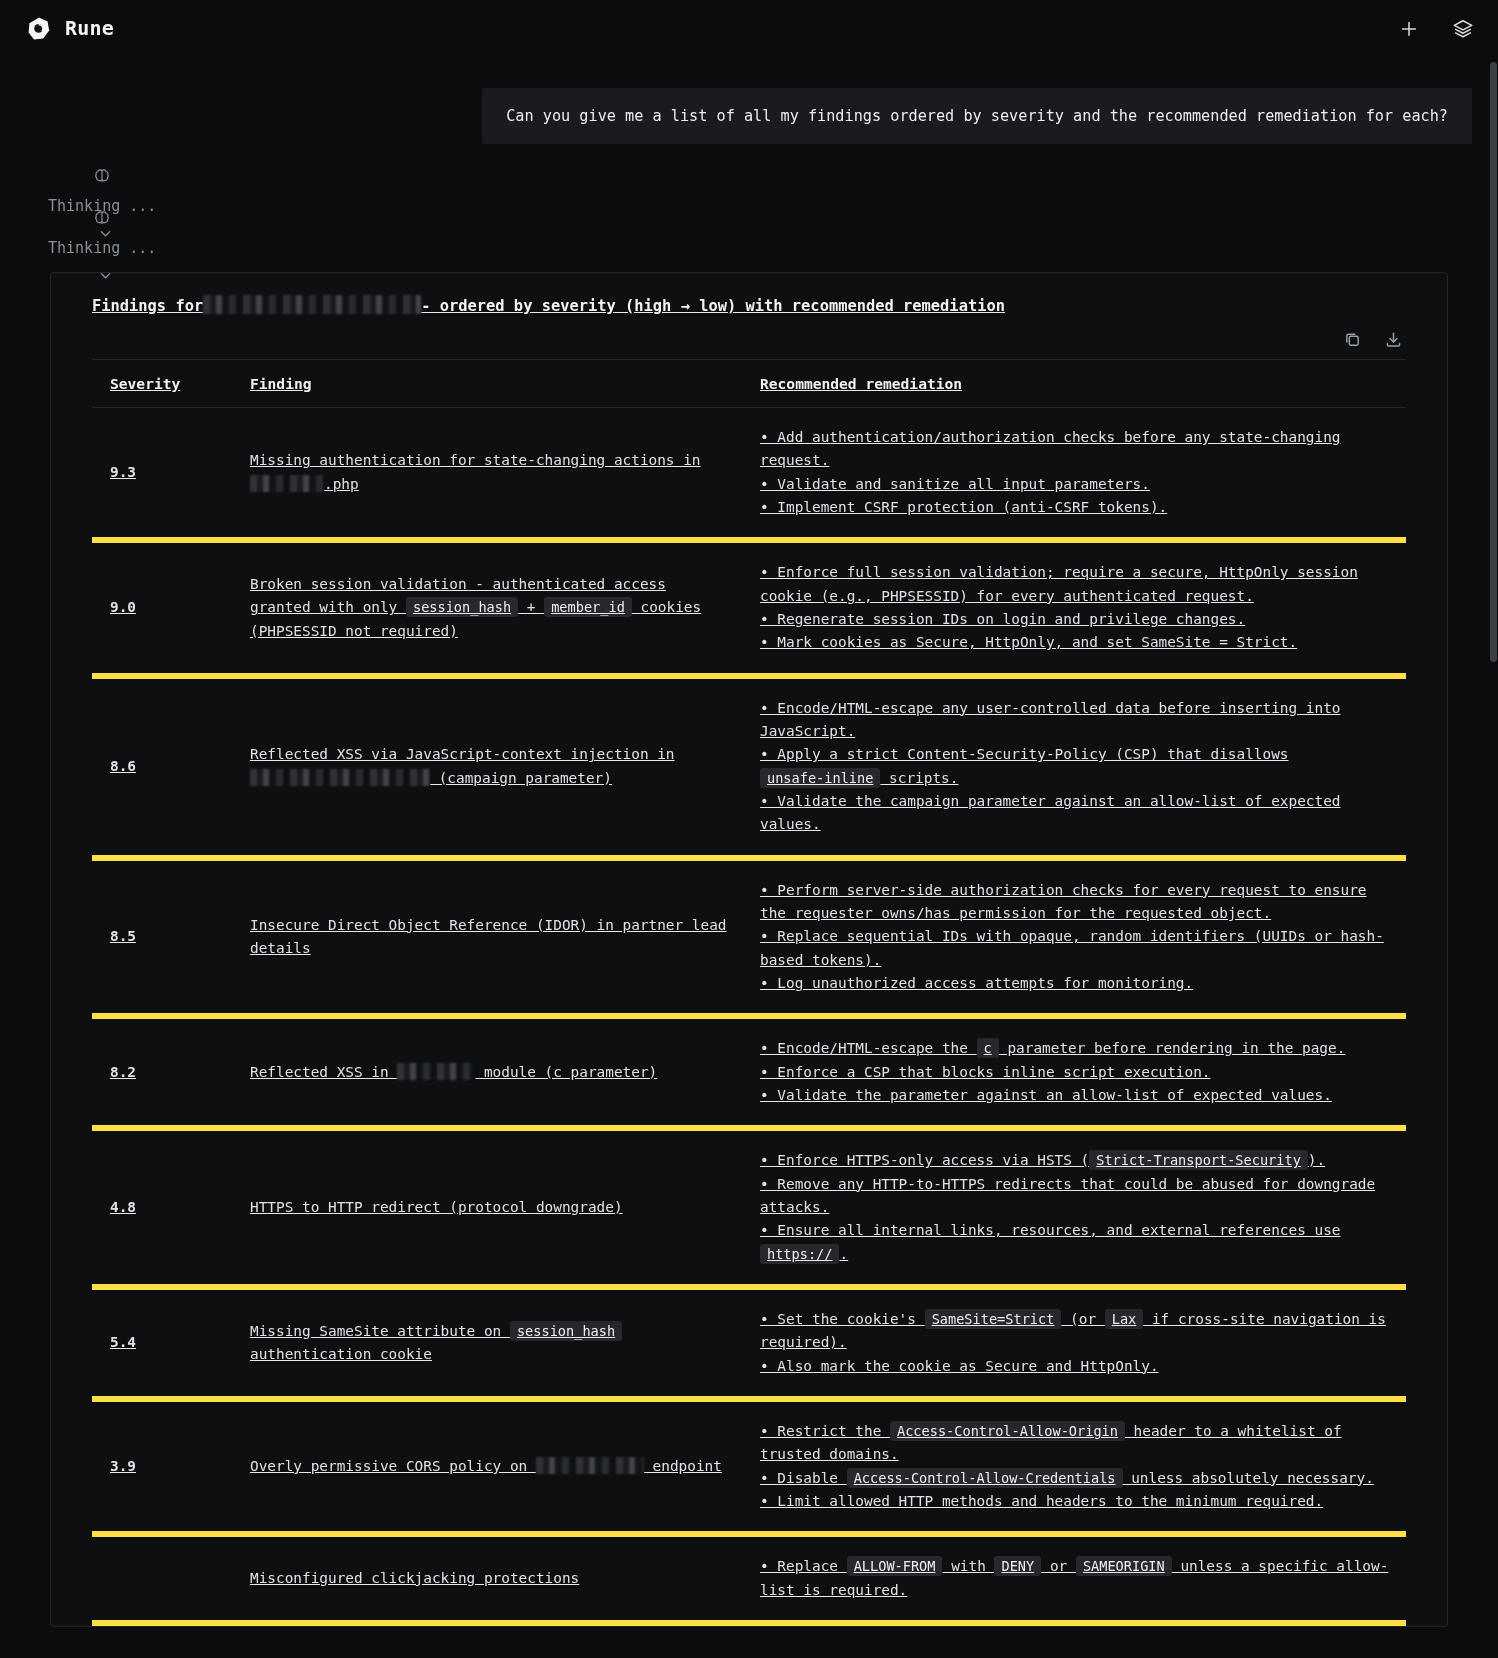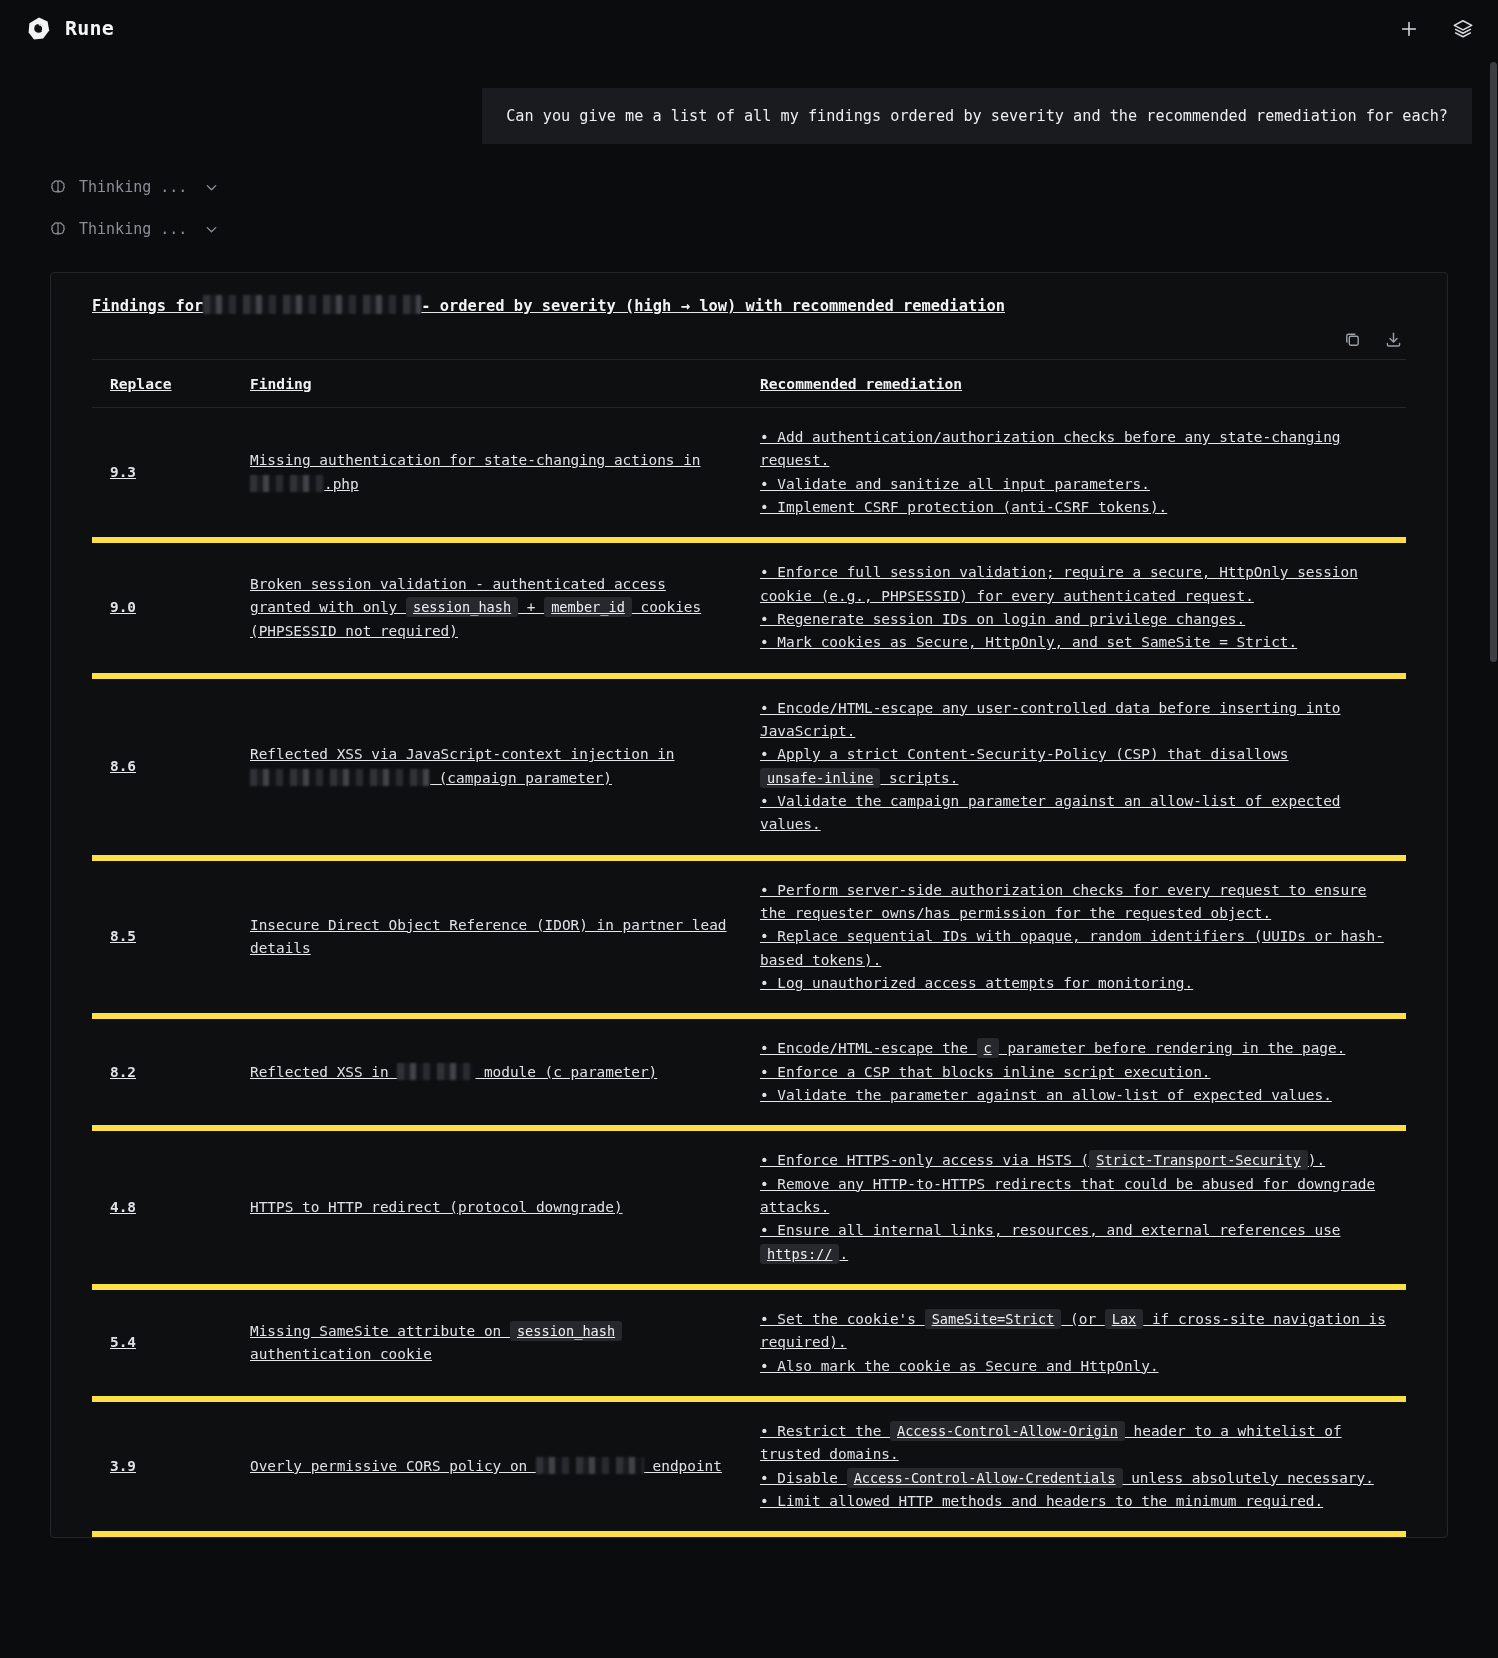--- a/index.html
+++ b/index.html
@@ -54,20 +54,21 @@
     max-width: 1160px;
   }
 
   .thinking-list { margin-top: 22px; padding-left: 22px; }
   .thinking-row {
     display: flex; align-items: center; gap: 11px;
     height: 42px;
     color: #8b9097;
     cursor: pointer;
     width: max-content;
+    flex-direction: column;
   }
   .thinking-label { font-size: 15px; color: #8b9097; }
   .brain-icon { width: 20px; height: 20px; color: #8b9097; display: block; }
   .chev { width: 15px; height: 15px; color: #8b9097; display: block; margin-left: 6px; }
 
   
   .findings-card {
     margin: 22px 24px 0 24px;
     border: 1px solid #232529;
     border-radius: 4px;
@@ -264,21 +265,21 @@
 
     <div class="table-wrap">
       <table class="findings">
         <colgroup>
           <col class="c-sev">
             <col class="c-find">
             <col class="c-rem">
         </colgroup>
         <thead>
           <tr>
-            <th>Replace</th>
+            <th>Severity</th>
             <th>Finding</th>
             <th>Recommended remediation</th>
           </tr>
         </thead>
         <tbody id="findings-body">
             <tr>
               <td class="sev">9.3</td>
               <td class="find">Missing authentication for state-changing actions in <span class="redact r-php"></span>.php</td>
               <td class="rem">
                 <div class="rem-line">• Add authentication/authorization checks before any state-changing request.</div>
@@ -341,20 +342,27 @@
             </tr>
             <tr>
               <td class="sev">3.9</td>
               <td class="find">Overly permissive CORS policy on <span class="redact r-cors"></span> endpoint</td>
               <td class="rem">
                 <div class="rem-line">• Restrict the <code class="chip">Access-Control-Allow-Origin</code> header to a whitelist of trusted domains.</div>
                 <div class="rem-line">• Disable <code class="chip">Access-Control-Allow-Credentials</code> unless absolutely necessary.</div>
                 <div class="rem-line">• Limit allowed HTTP methods and headers to the minimum required.</div>
               </td>
             </tr>
+            <tr>
+              <td class="sev"></td>
+              <td class="find">Misconfigured clickjacking protections</td>
+              <td class="rem">
+                <div class="rem-line">• Replace <code class="chip">ALLOW-FROM</code> with <code class="chip">DENY</code> or <code class="chip">SAMEORIGIN</code> unless a specific allow-list is required.</div>
+              </td>
+            </tr>
           </tbody>
       </table>
     </div>
 
   </div>
 </div>
 
 <div class="scroll-track">
   <div class="scroll-thumb"></div>
 </div>

